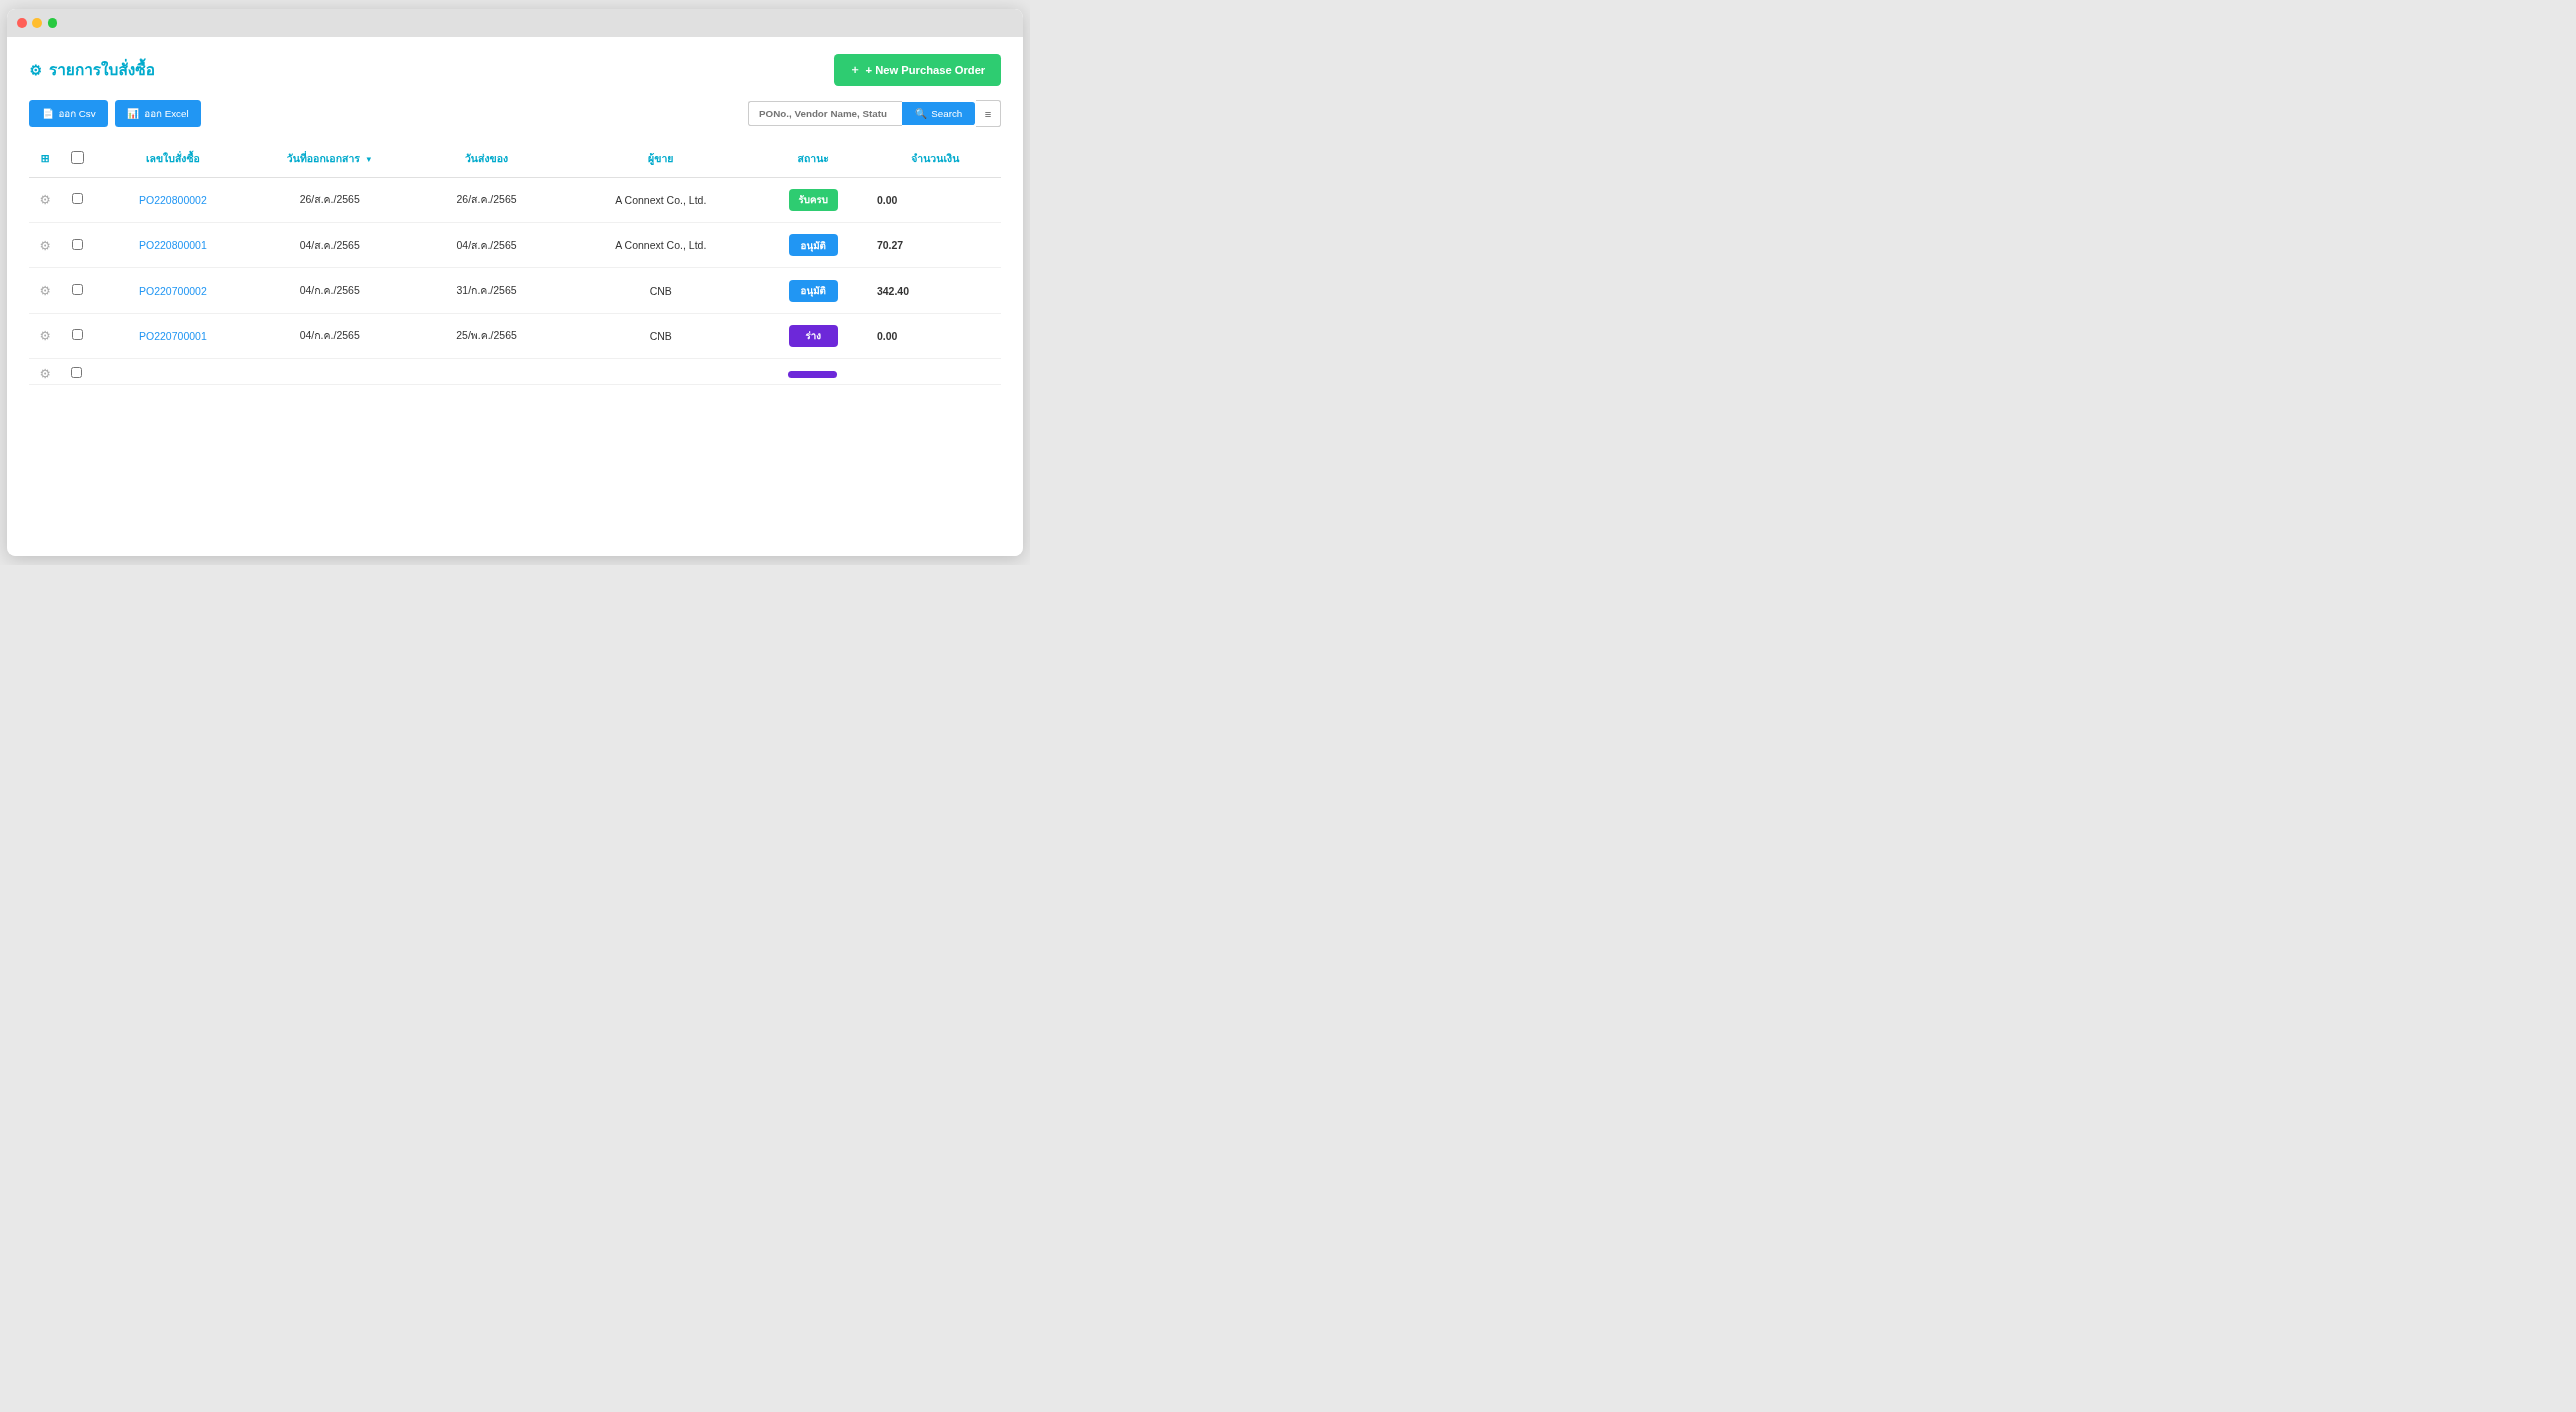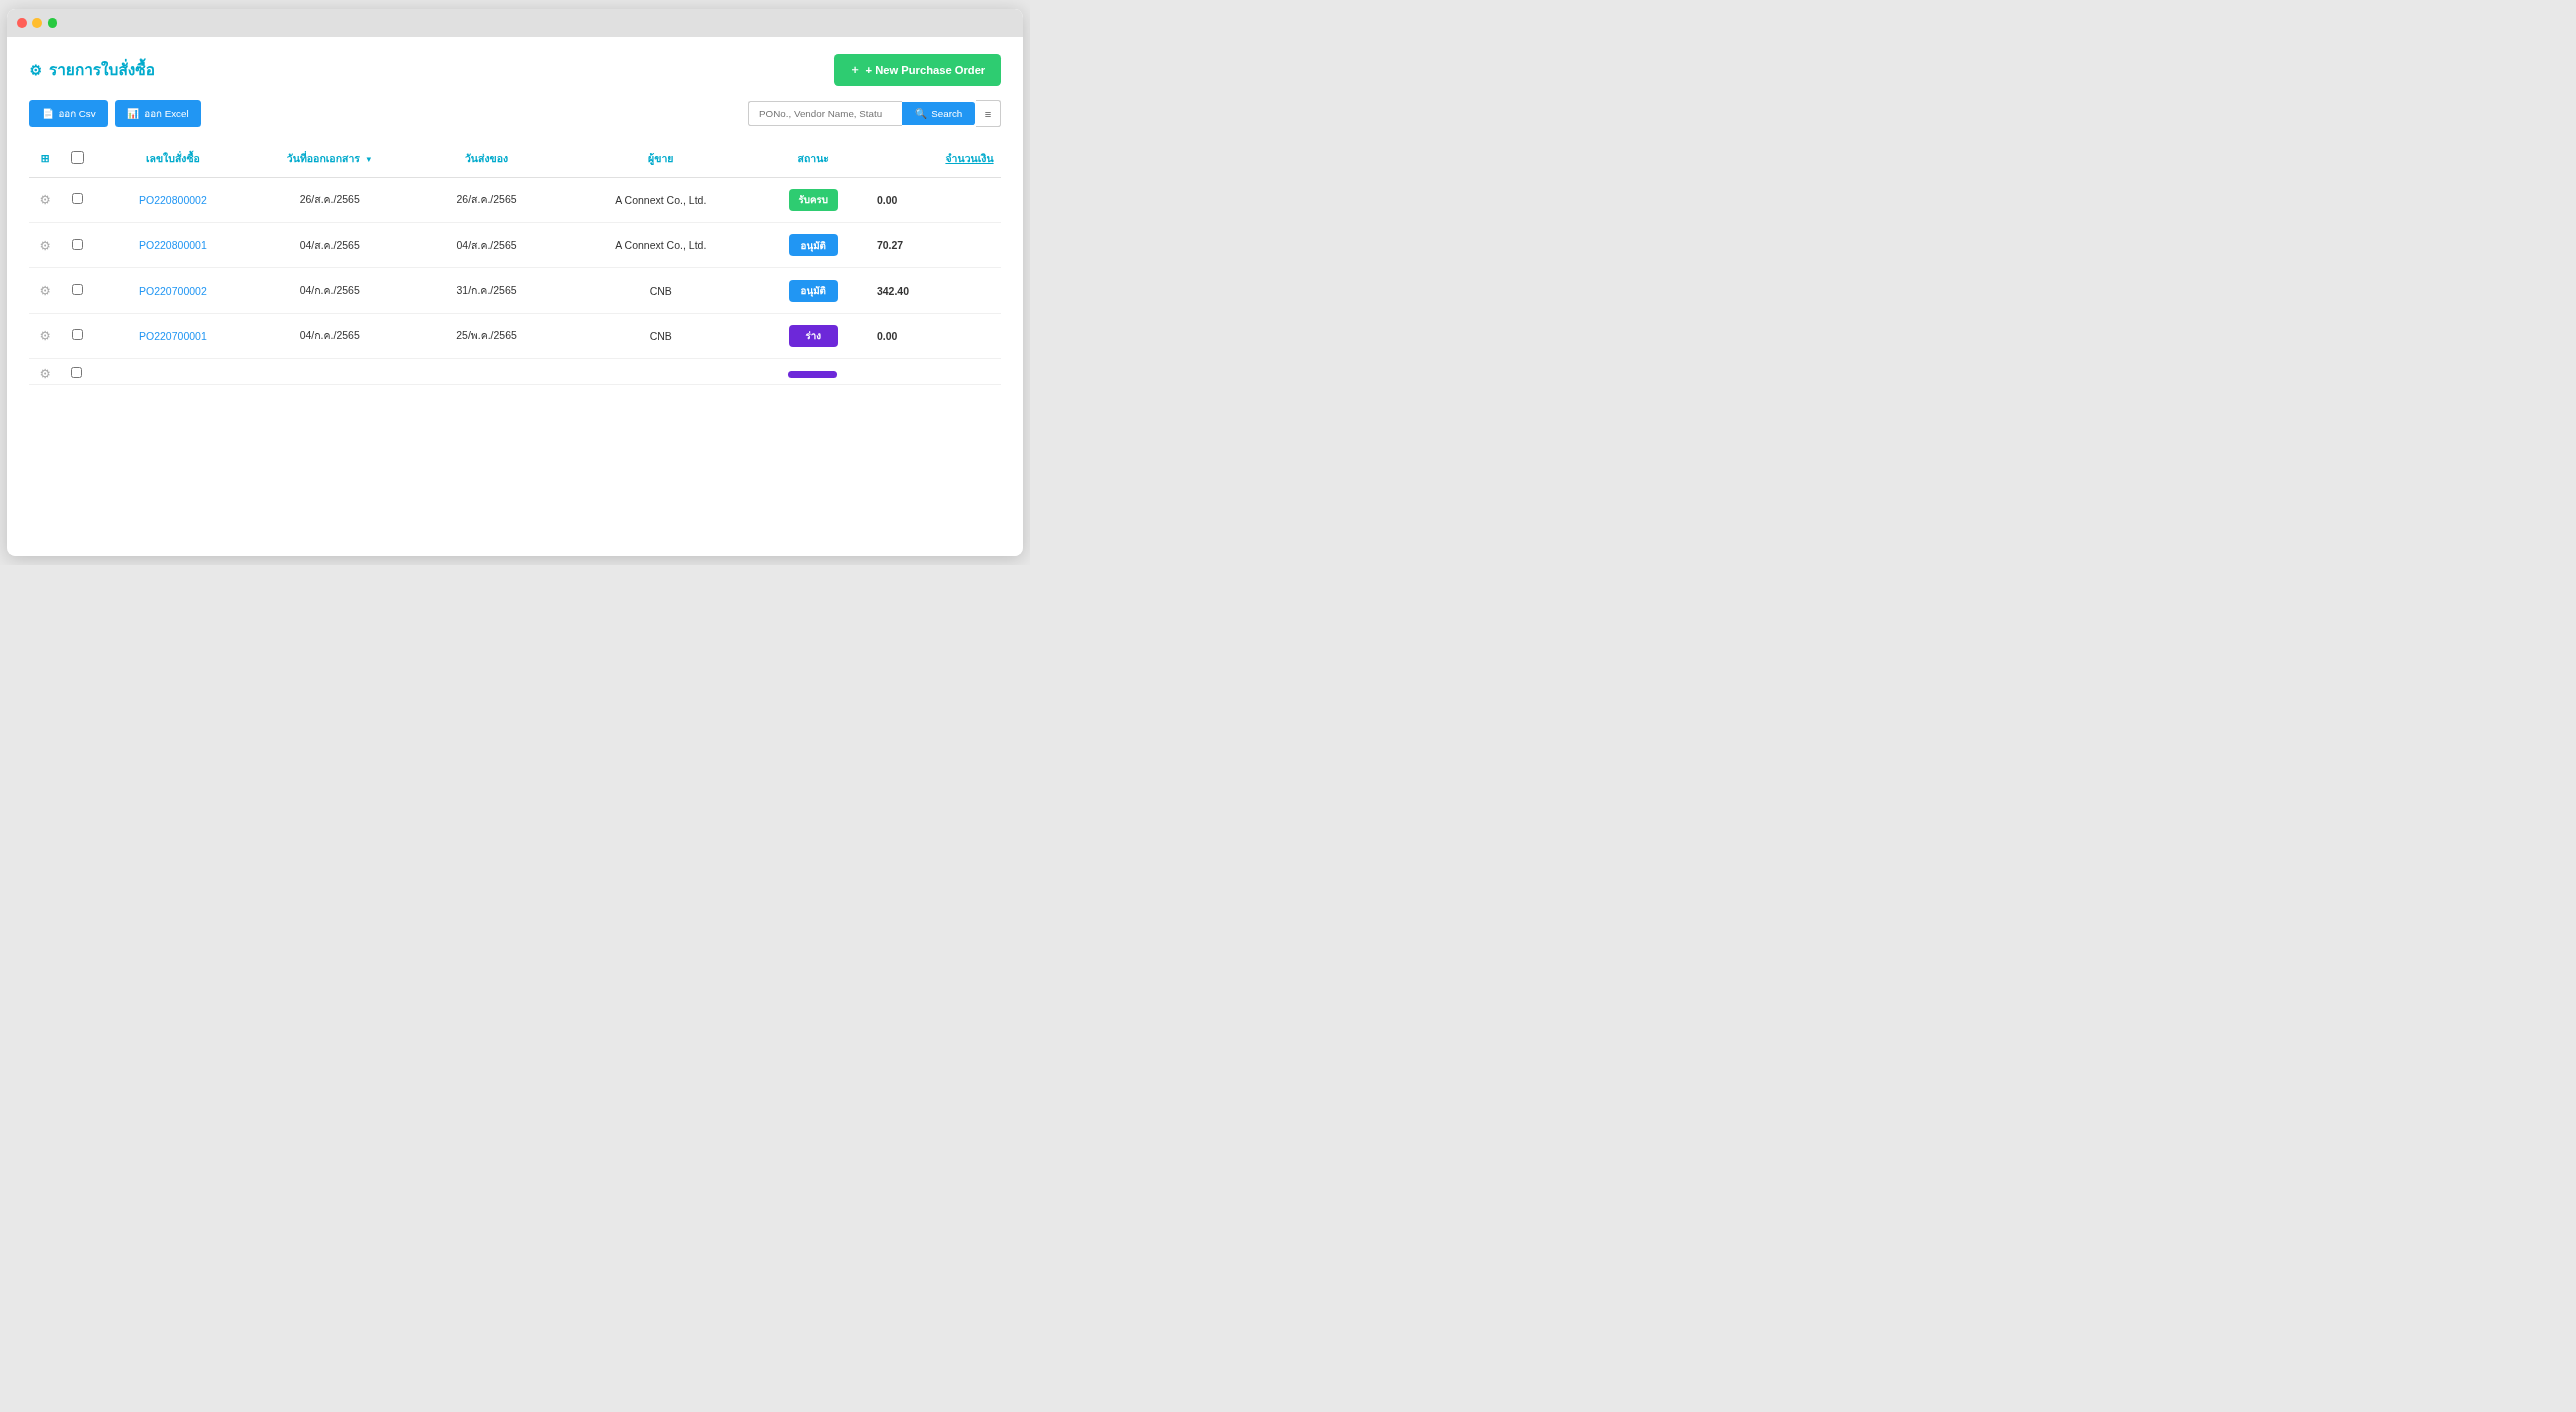--- a/index.html
+++ b/index.html
@@ -104,20 +104,21 @@
     }
     .search-input {
       border: 0.7px solid #ccc;
       border-right: none;
       border-radius: 2.8px 0 0 2.8px;
       padding: 6.3px 9.8px;
       font-size: 9.8px;
       width: 154px;
       outline: none;
       color: #888;
+      font-weight: bold;
     }
     .btn-search {
       background: #2196f3;
       color: #fff;
       border: none;
       border-radius: 0 2.8px 2.8px 0;
       padding: 6.3px 12.6px;
       font-size: 9.8px;
       font-weight: 500;
       cursor: pointer;
@@ -143,22 +144,20 @@
     }
     thead tr th {
       color: #00aacc;
       font-weight: 600;
       font-size: 10.5px;
       padding: 9.8px 7px;
       border-bottom: 1.4px solid #e0e0e0;
       text-align: center;
     }
     thead tr th.col-amount {
-      text-align: right;
-      text-decoration: underline;
     }
     .sort-icon { font-size: 7.7px; margin-left: 2.1px; }
 
     tbody tr {
       border-bottom: 0.7px solid #f0f0f0;
     }
     tbody tr td {
       padding: 11.2px 7px;
       font-size: 10.5px;
       color: #333;

